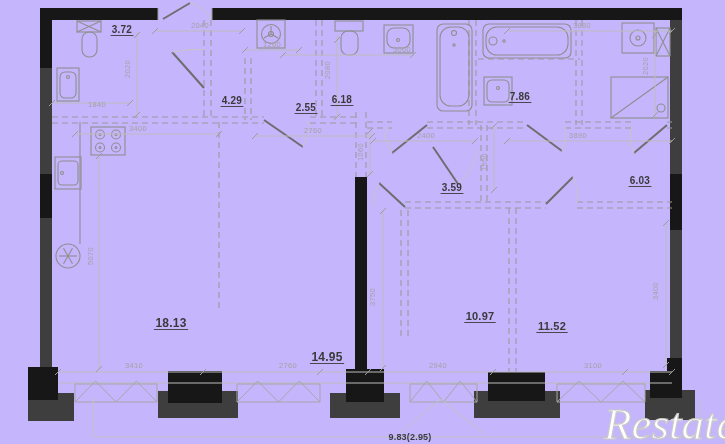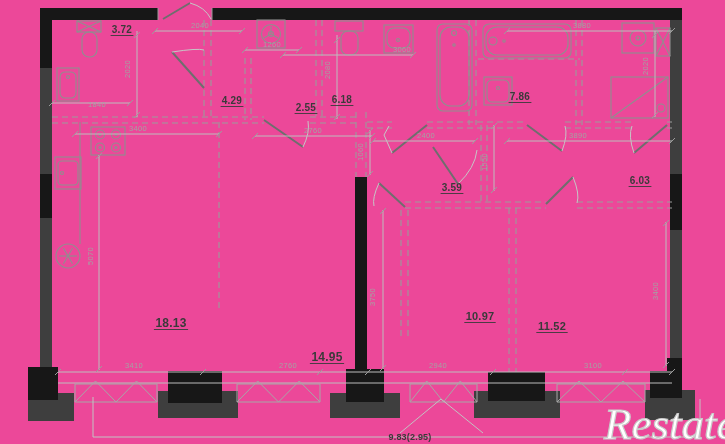--- a/index.html
+++ b/index.html
@@ -1,16 +1,16 @@
 <!DOCTYPE html>
 <html><head>
 <meta charset="utf-8">
 <style>
   html,body{margin:0;padding:0;background:#fff}
-  .stage{position:relative;width:725px;height:444px;background:#ec4899;overflow:hidden;
+  .stage{position:relative;width:725px;height:444px;background:#c4b5fd;overflow:hidden;
          font-family:"Liberation Sans",sans-serif}
   svg{display:block}
   .wallB{fill:#171717;stroke:none}
   .wallG{fill:#3e3e3e;stroke:none}
   .thin{stroke:#9a9a9a;stroke-width:1;fill:none}
   .fx{stroke:#8f8f8f;stroke-width:1.1;fill:none}
   .dim{stroke:#bdbdbd;stroke-width:1;fill:none}
   .tick{stroke:#9c9c9c;stroke-width:1;fill:none}
   .dash{stroke:#9b9b9b;stroke-width:1.1;fill:none;stroke-dasharray:6 4}
   .leaf{stroke:#6e6e6e;stroke-width:2;fill:none}

